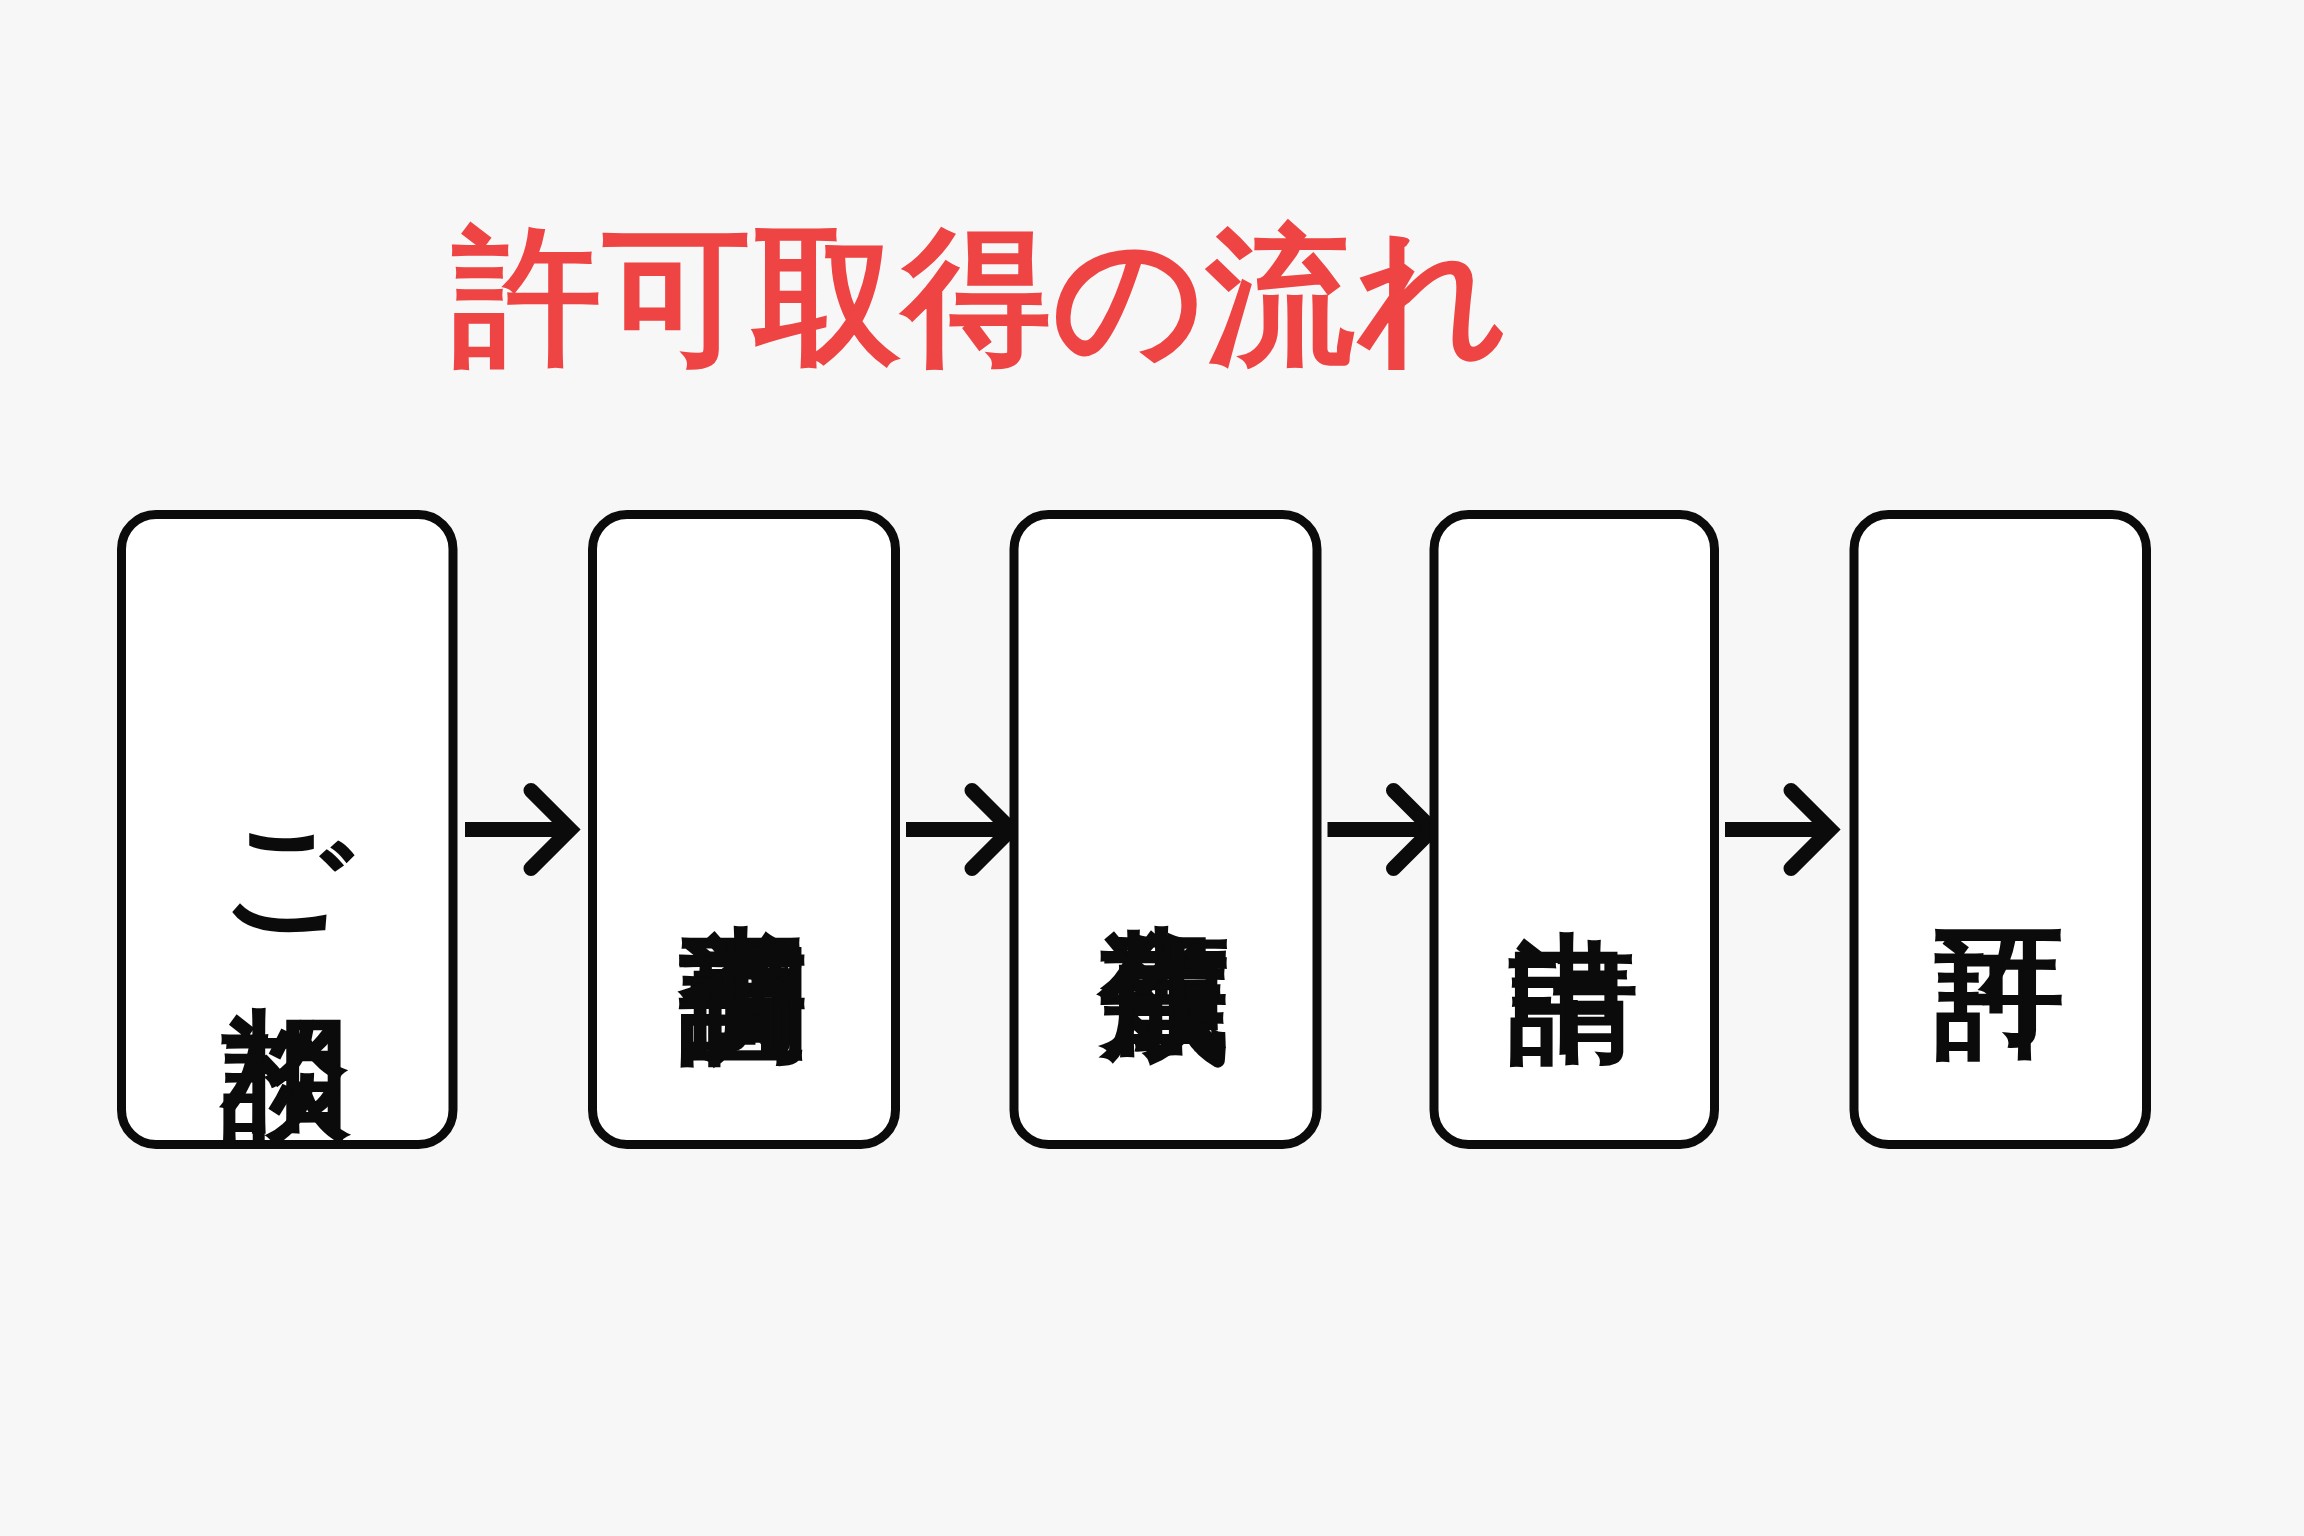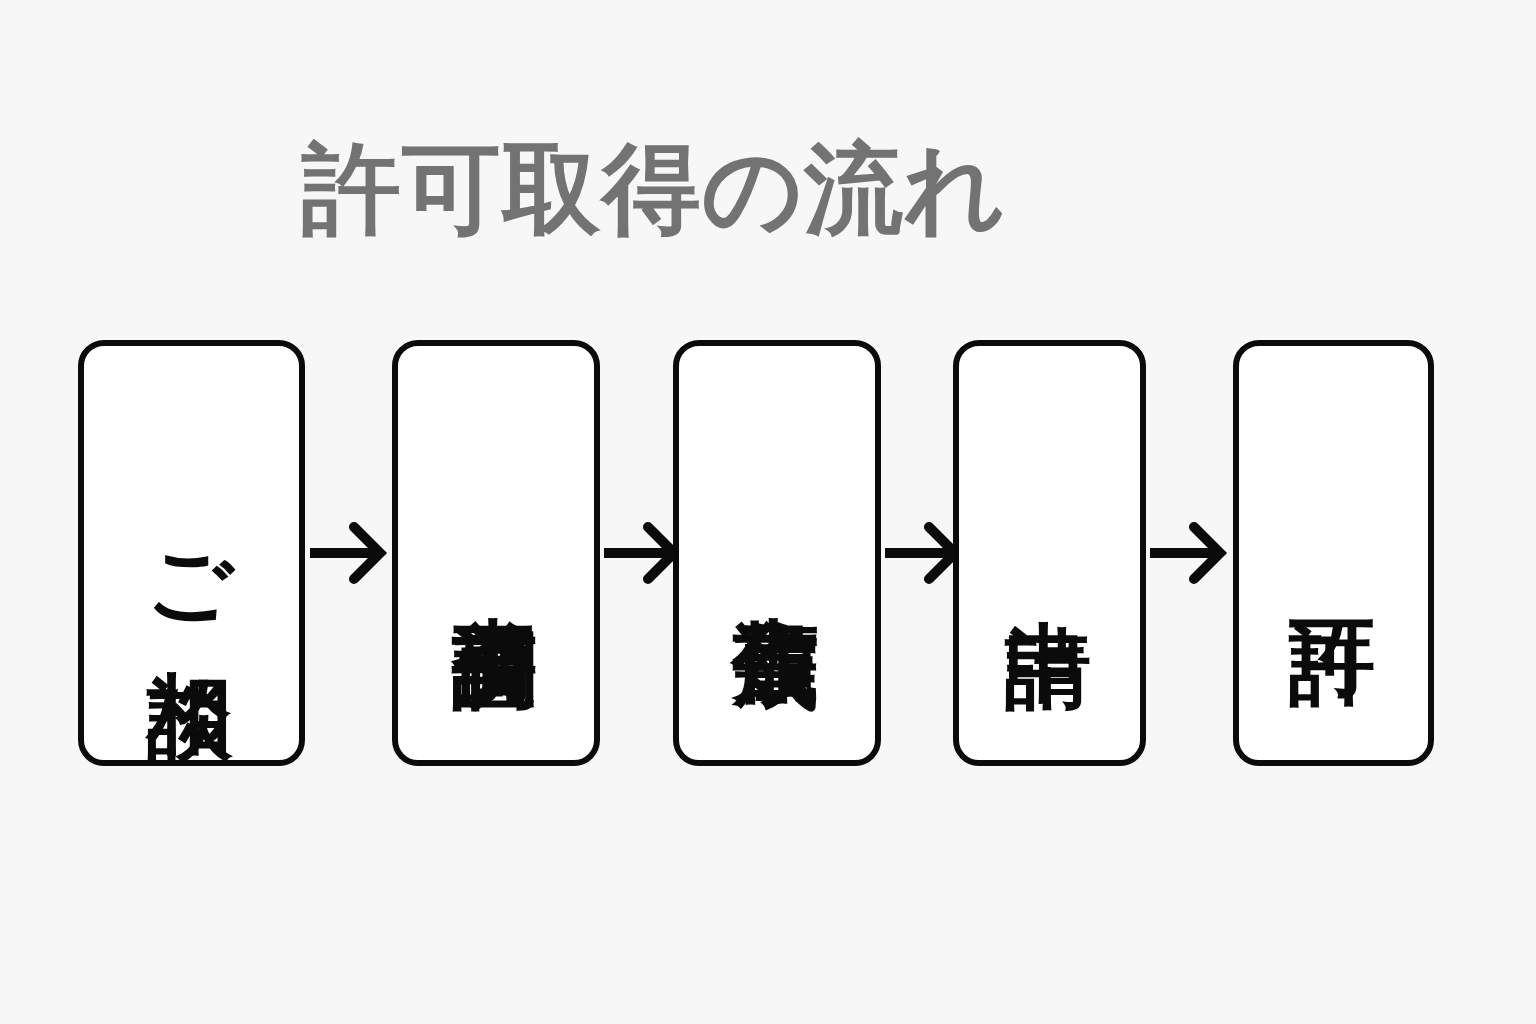--- a/index.html
+++ b/index.html
@@ -24,25 +24,24 @@
   
   #diagram-title {
     position: absolute;
     left: 0;
     top: 140px;
     width: 1308px;
     text-align: center;
     font-size: 99px;
     line-height: 115px;
     font-weight: 700;
-    color: #737373;
+    color: #ef4444;
     letter-spacing: 0.01em;
     white-space: nowrap;
     user-select: none;
-    font-family: Liberation Mono, monospace;
   }
 
   
   #flow-row {
     position: absolute;
     left: 78px;
     top: 340px;
     width: 1356px;
     height: 426px;
   }

